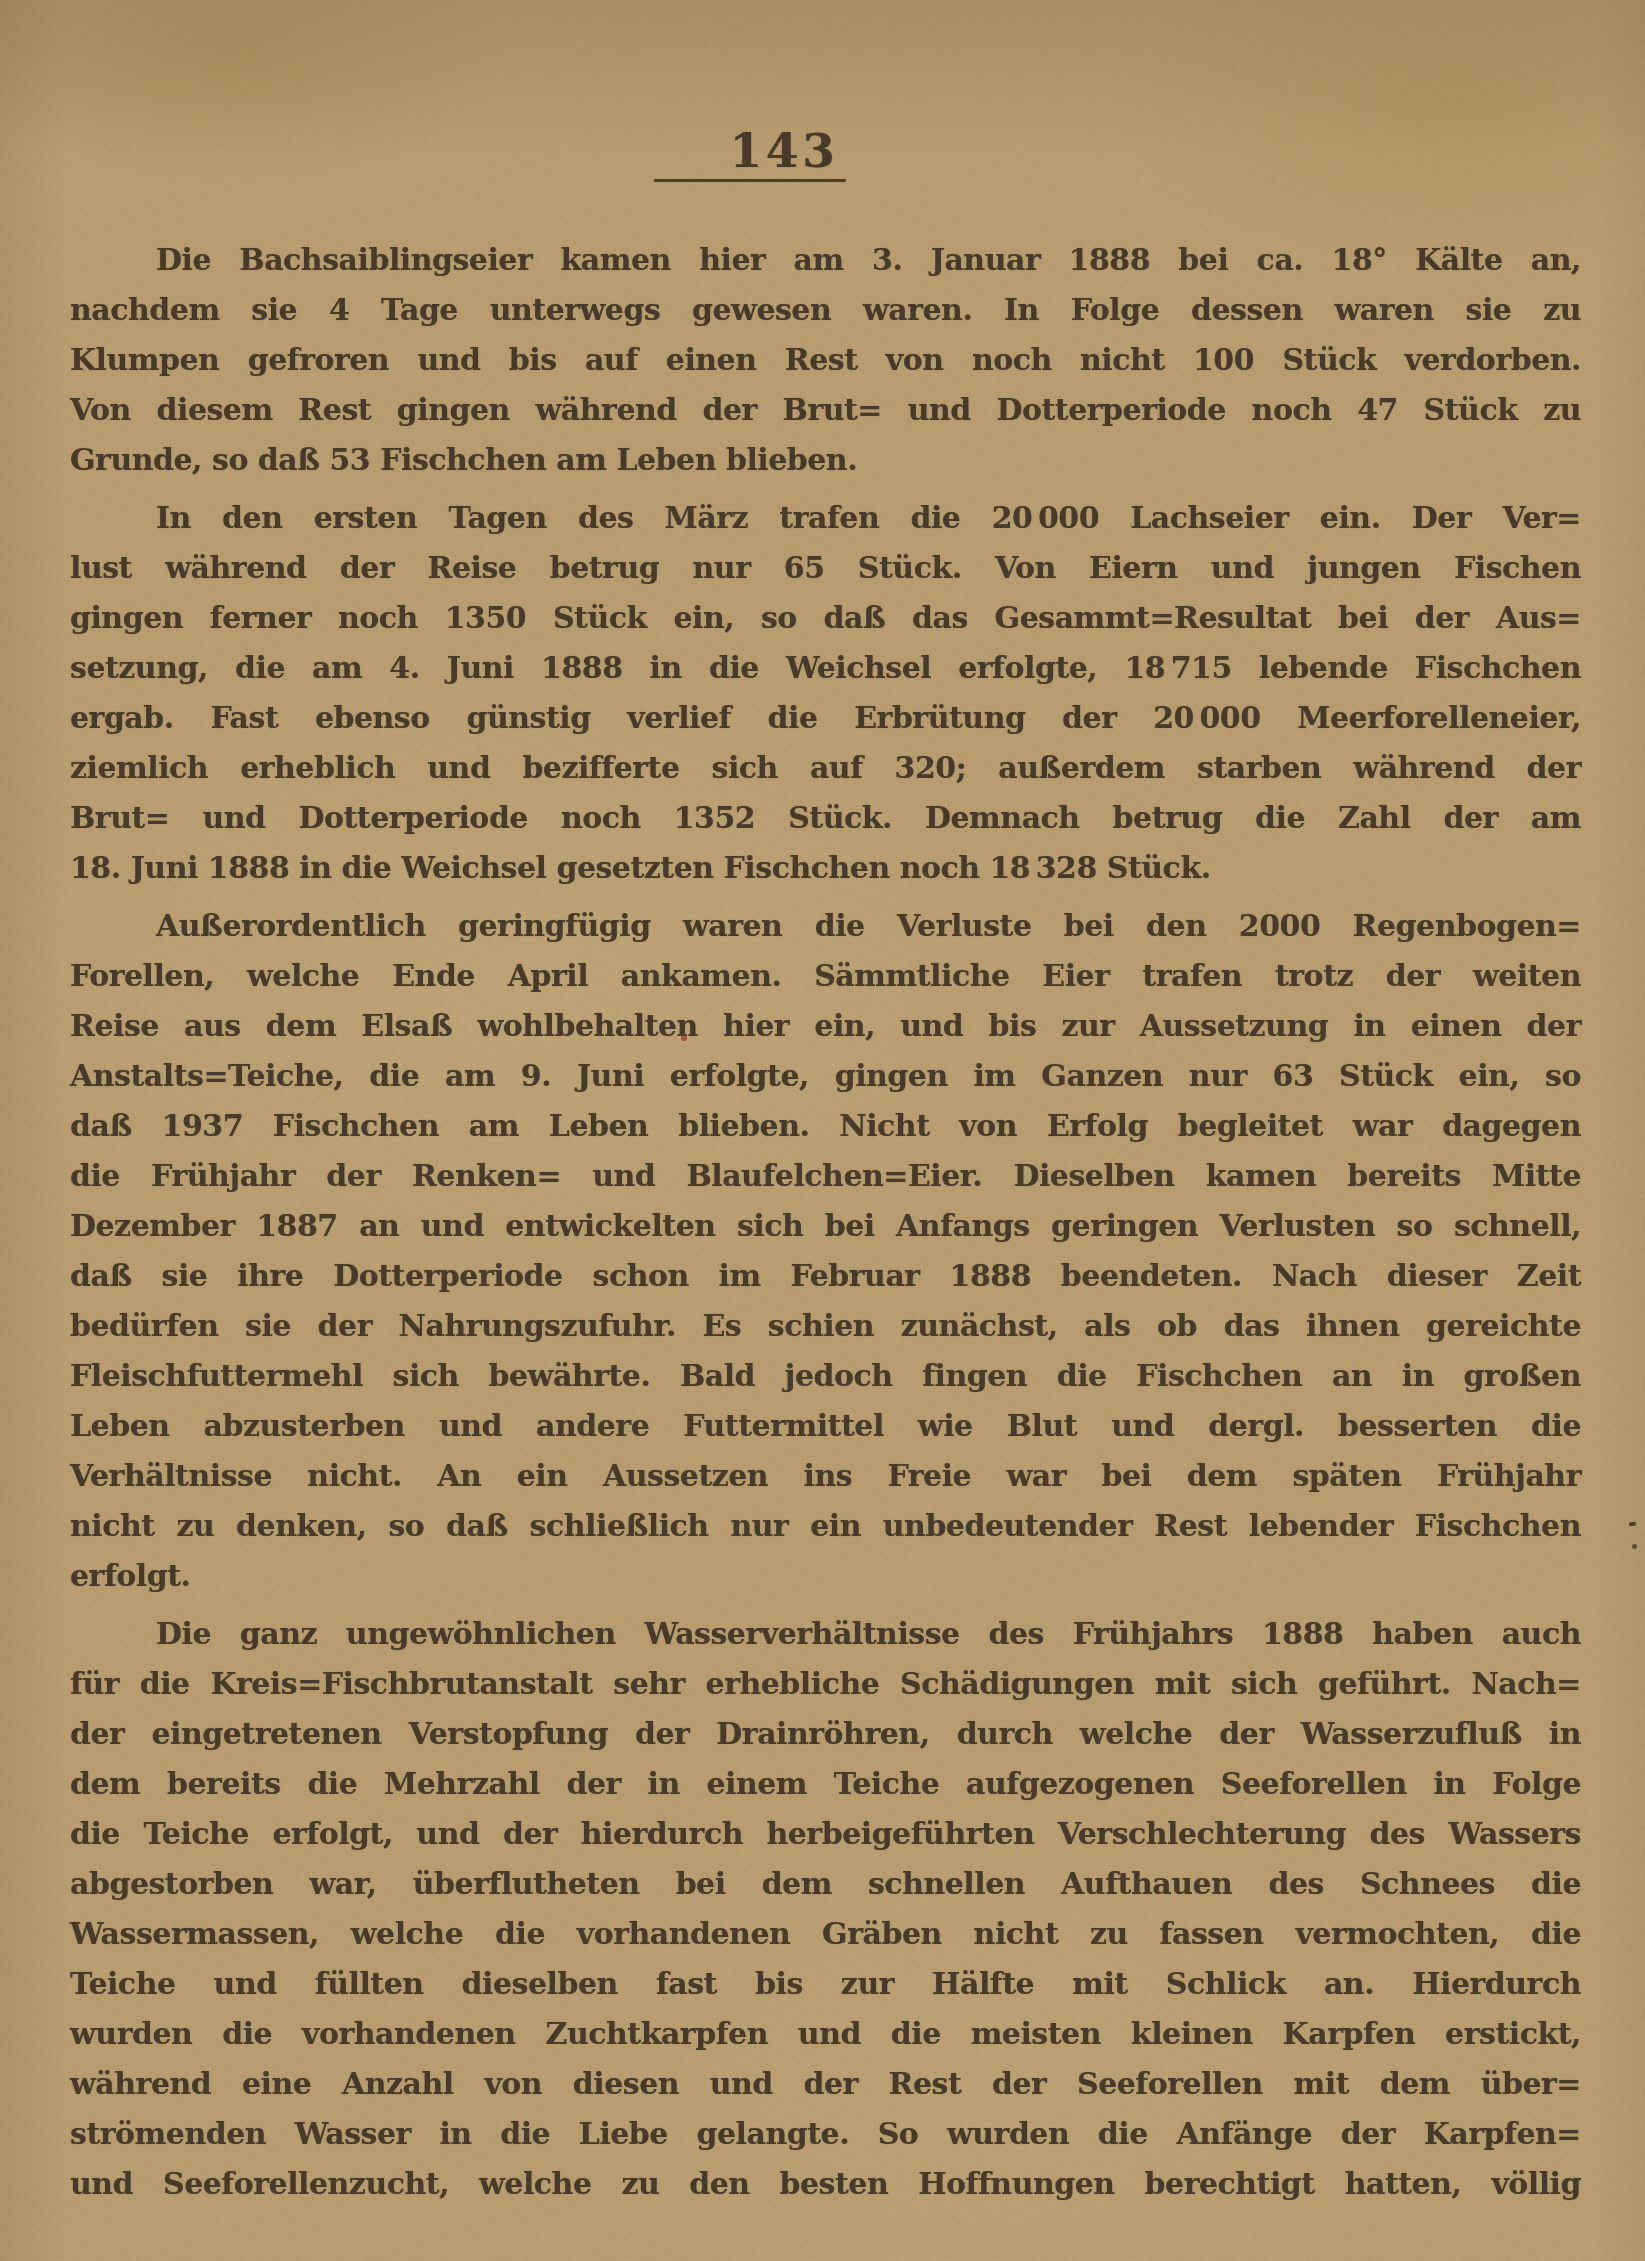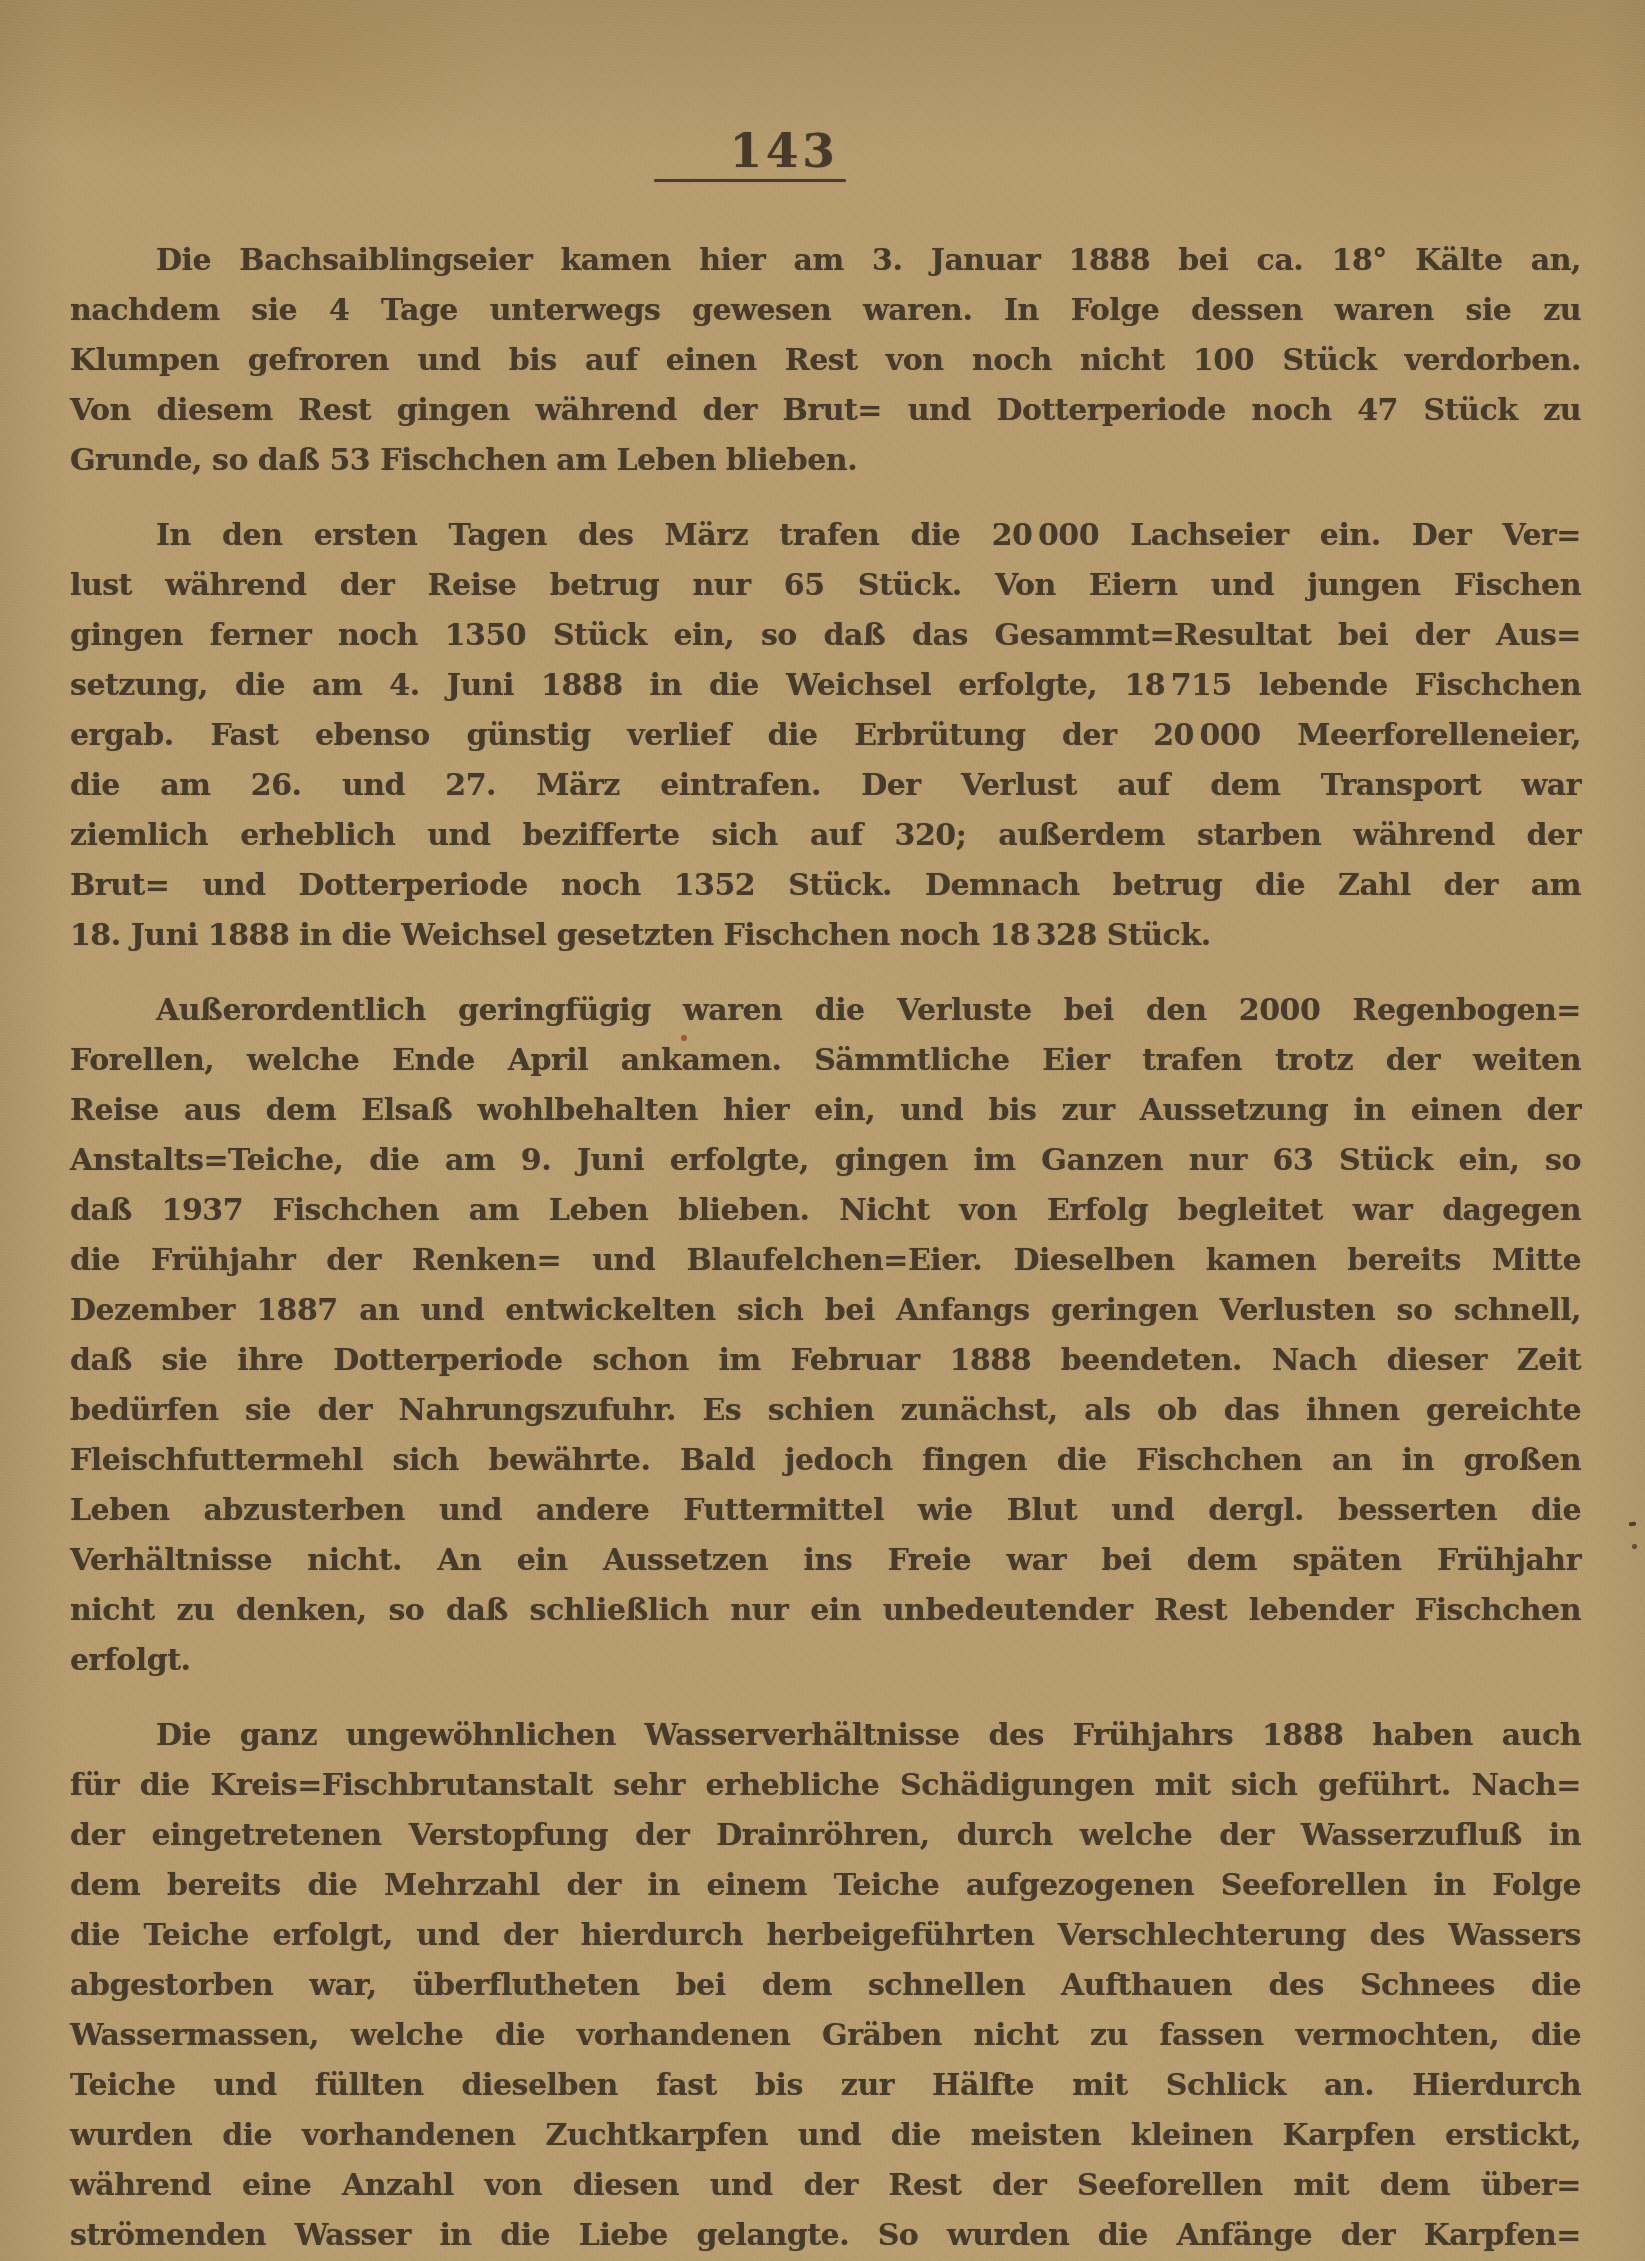--- a/index.html
+++ b/index.html
@@ -56,21 +56,21 @@
   .text {
     position: absolute;
     left: 70px;
     top: 235px;
     width: 1511px;
     color: #463a2b;
     text-shadow: 0 0 0.9px rgba(72,58,40,0.5);
     font-weight: 700;
     letter-spacing: -0.5px;
   }
-  .para + .para { margin-top: 25px; }
+  .para + .para { margin-top: 8px; }
   .line {
     height: 50px;
     line-height: 50px;
     font-size: 30px;
     text-align: justify;
     text-align-last: justify;
     overflow: visible;
     white-space: normal;
   }
   .line.first { text-indent: 86px; }
@@ -97,21 +97,20 @@
       <div class="line">Von diesem Rest gingen während der Brut= und Dotterperiode noch 47 Stück zu</div>
       <div class="line end">Grunde, so daß 53 Fischchen am Leben blieben.</div>
     </div>
 
     <div class="para">
       <div class="line first">In den ersten Tagen des März trafen die 20 000 Lachseier ein.  Der Ver=</div>
       <div class="line">lust während der Reise betrug nur 65 Stück.  Von Eiern und jungen Fischen</div>
       <div class="line">gingen ferner noch 1350 Stück ein, so daß das Gesammt=Resultat bei der Aus=</div>
       <div class="line">setzung, die am 4. Juni 1888 in die Weichsel erfolgte, 18 715 lebende Fischchen</div>
       <div class="line">ergab.  Fast ebenso günstig verlief die Erbrütung der 20 000 Meerforelleneier,</div>
-      <div class="line">die am 26. und 27. März eintrafen.  Der Verlust auf dem Transport war</div>
       <div class="line">ziemlich erheblich und bezifferte sich auf 320;  außerdem starben während der</div>
       <div class="line">Brut= und Dotterperiode noch 1352 Stück.  Demnach betrug die Zahl der am</div>
       <div class="line end">18. Juni 1888 in die Weichsel gesetzten Fischchen noch 18 328 Stück.</div>
     </div>
 
     <div class="para">
       <div class="line first">Außerordentlich geringfügig waren die Verluste bei den 2000 Regenbogen=</div>
       <div class="line">Forellen, welche Ende April ankamen.  Sämmtliche Eier trafen trotz der weiten</div>
       <div class="line">Reise aus dem Elsaß wohlbehalten hier ein, und bis zur Aussetzung in einen der</div>
       <div class="line">Anstalts=Teiche, die am 9. Juni erfolgte, gingen im Ganzen nur 63 Stück ein, so</div>

